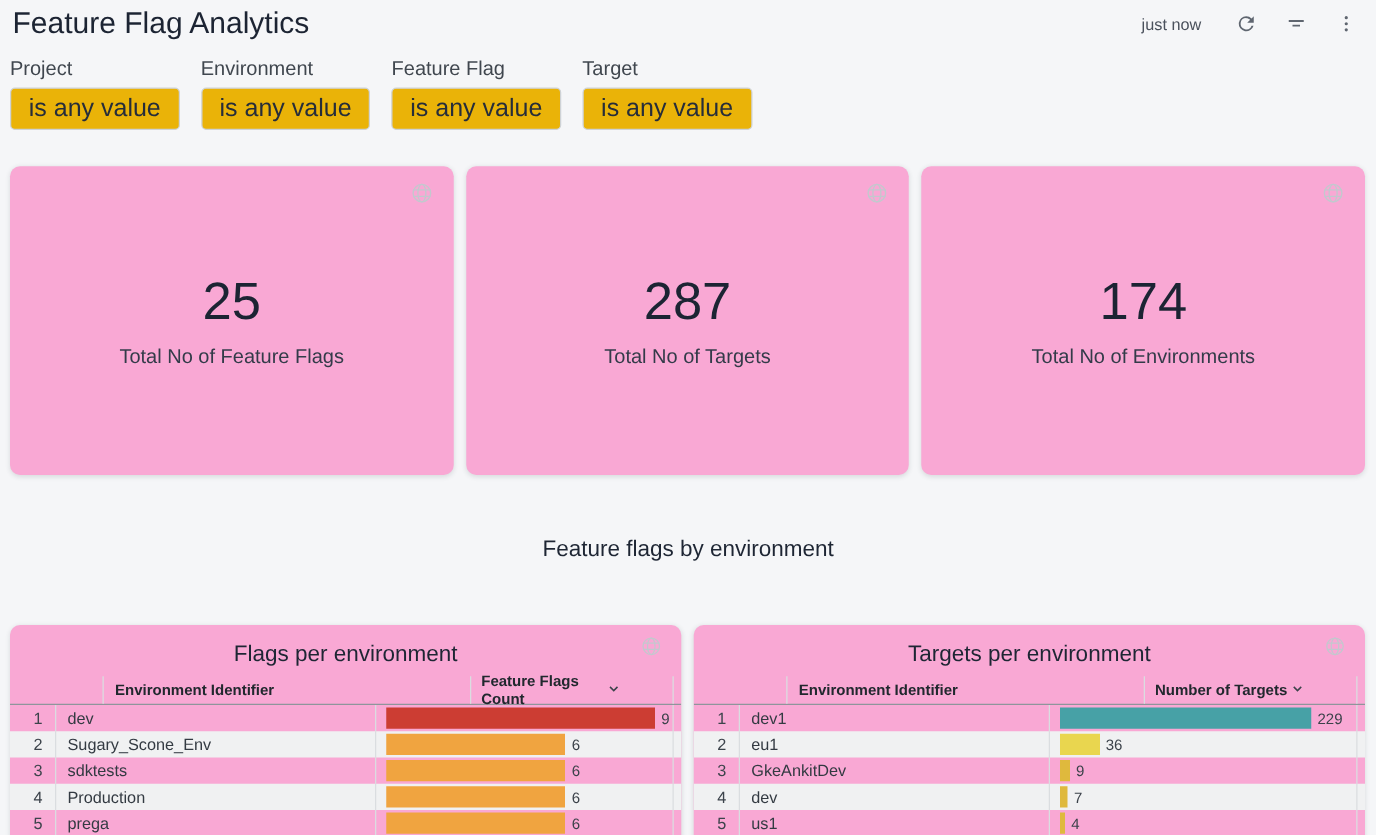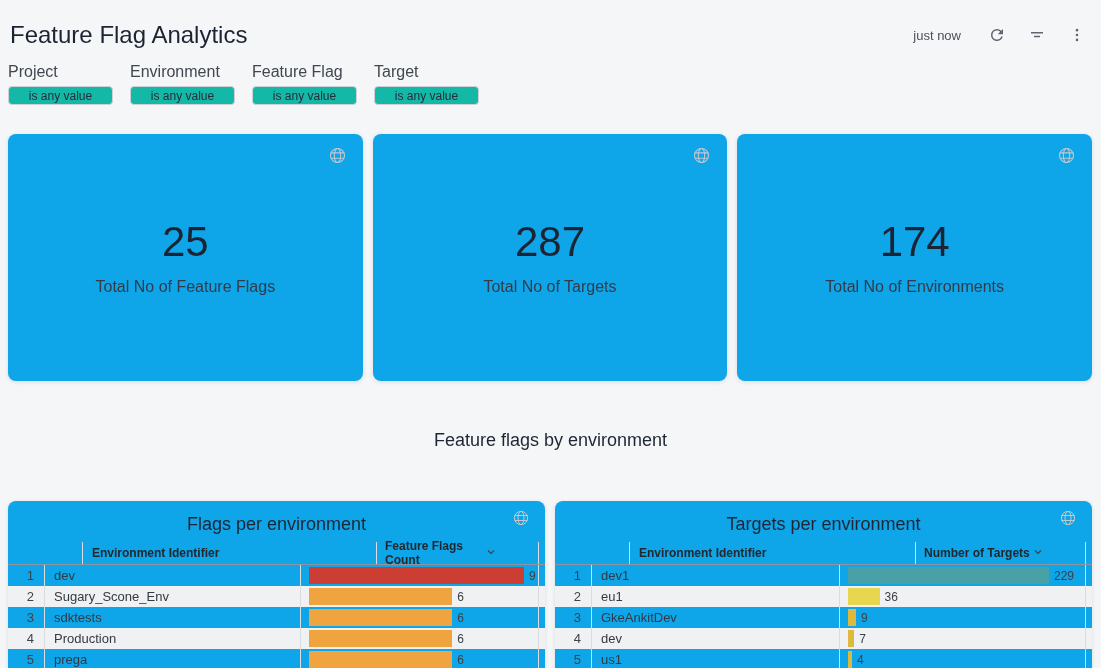--- a/index.html
+++ b/index.html
@@ -3,38 +3,38 @@
 <meta charset="utf-8">
 <style>
   html,body{margin:0;padding:0;}
   body{
     width:1101px;height:668px;overflow:hidden;
     background:#f5f6f8;
     font-family:"Liberation Sans",sans-serif;
     color:#222b3a;
   }
   
-  .topbar{display:flex;justify-content:space-between;align-items:center;padding:19px 8px 0 10px;}
+  .topbar{display:flex;justify-content:space-between;align-items:center;padding:3px 8px 0 10px;}
   .page-title{font-size:24px;font-weight:400;color:#1c2433;margin:0;line-height:30px;}
   .topbar-right{display:flex;align-items:center;}
   .last-refresh{font-size:13px;color:#4a515c;margin-right:12px;}
   .icon-btn{width:32px;height:32px;display:flex;align-items:center;justify-content:center;cursor:pointer;border-radius:50%;margin-left:8px;}
   
   .filters{display:flex;gap:17px;padding:14px 0 0 8px;}
   .filter-group{display:flex;flex-direction:column;gap:8px;}
   .filter-label{font-size:16px;color:#40474f;line-height:13px;}
   .filter-chip{
-    height:19px;min-width:105px;padding:0 14px;box-sizing:border-box;
-    background:#14b8a6;border:1px solid #ced2d6;border-radius:4px;
+    height:34px;min-width:105px;padding:0 14px;box-sizing:border-box;
+    background:#eab308;border:1px solid #ced2d6;border-radius:4px;
     display:flex;align-items:center;justify-content:center;
-    font-size:12px;color:#262d3a;cursor:pointer;font-family:inherit;
+    font-size:20px;color:#262d3a;cursor:pointer;font-family:inherit;
   }
   
   .kpi-row{display:flex;gap:10px;margin:29px 9px 0 8px;}
-  .card{position:relative;background:#0ea5e9;border-radius:8px;box-shadow:0 1px 4px rgba(45,55,65,.14);}
+  .card{position:relative;background:#f9a8d4;border-radius:8px;box-shadow:0 1px 4px rgba(45,55,65,.14);}
   .kpi-card{flex:1;height:247px;display:flex;flex-direction:column;align-items:center;justify-content:center;}
   .kpi-value{font-size:42px;color:#1c2433;line-height:46px;}
   .kpi-label{font-size:16px;color:#333b49;margin-top:13px;}
   .globe{position:absolute;display:flex;}
   .kpi-card .globe{top:13px;right:17px;}
   
   .section-title{text-align:center;margin-top:49px;font-size:18px;color:#1e2634;line-height:21px;}
   
   .tables-row{display:flex;gap:10px;margin:50px 9px 0 8px;}
   .table-card{flex:1;height:230px;overflow:hidden;}

